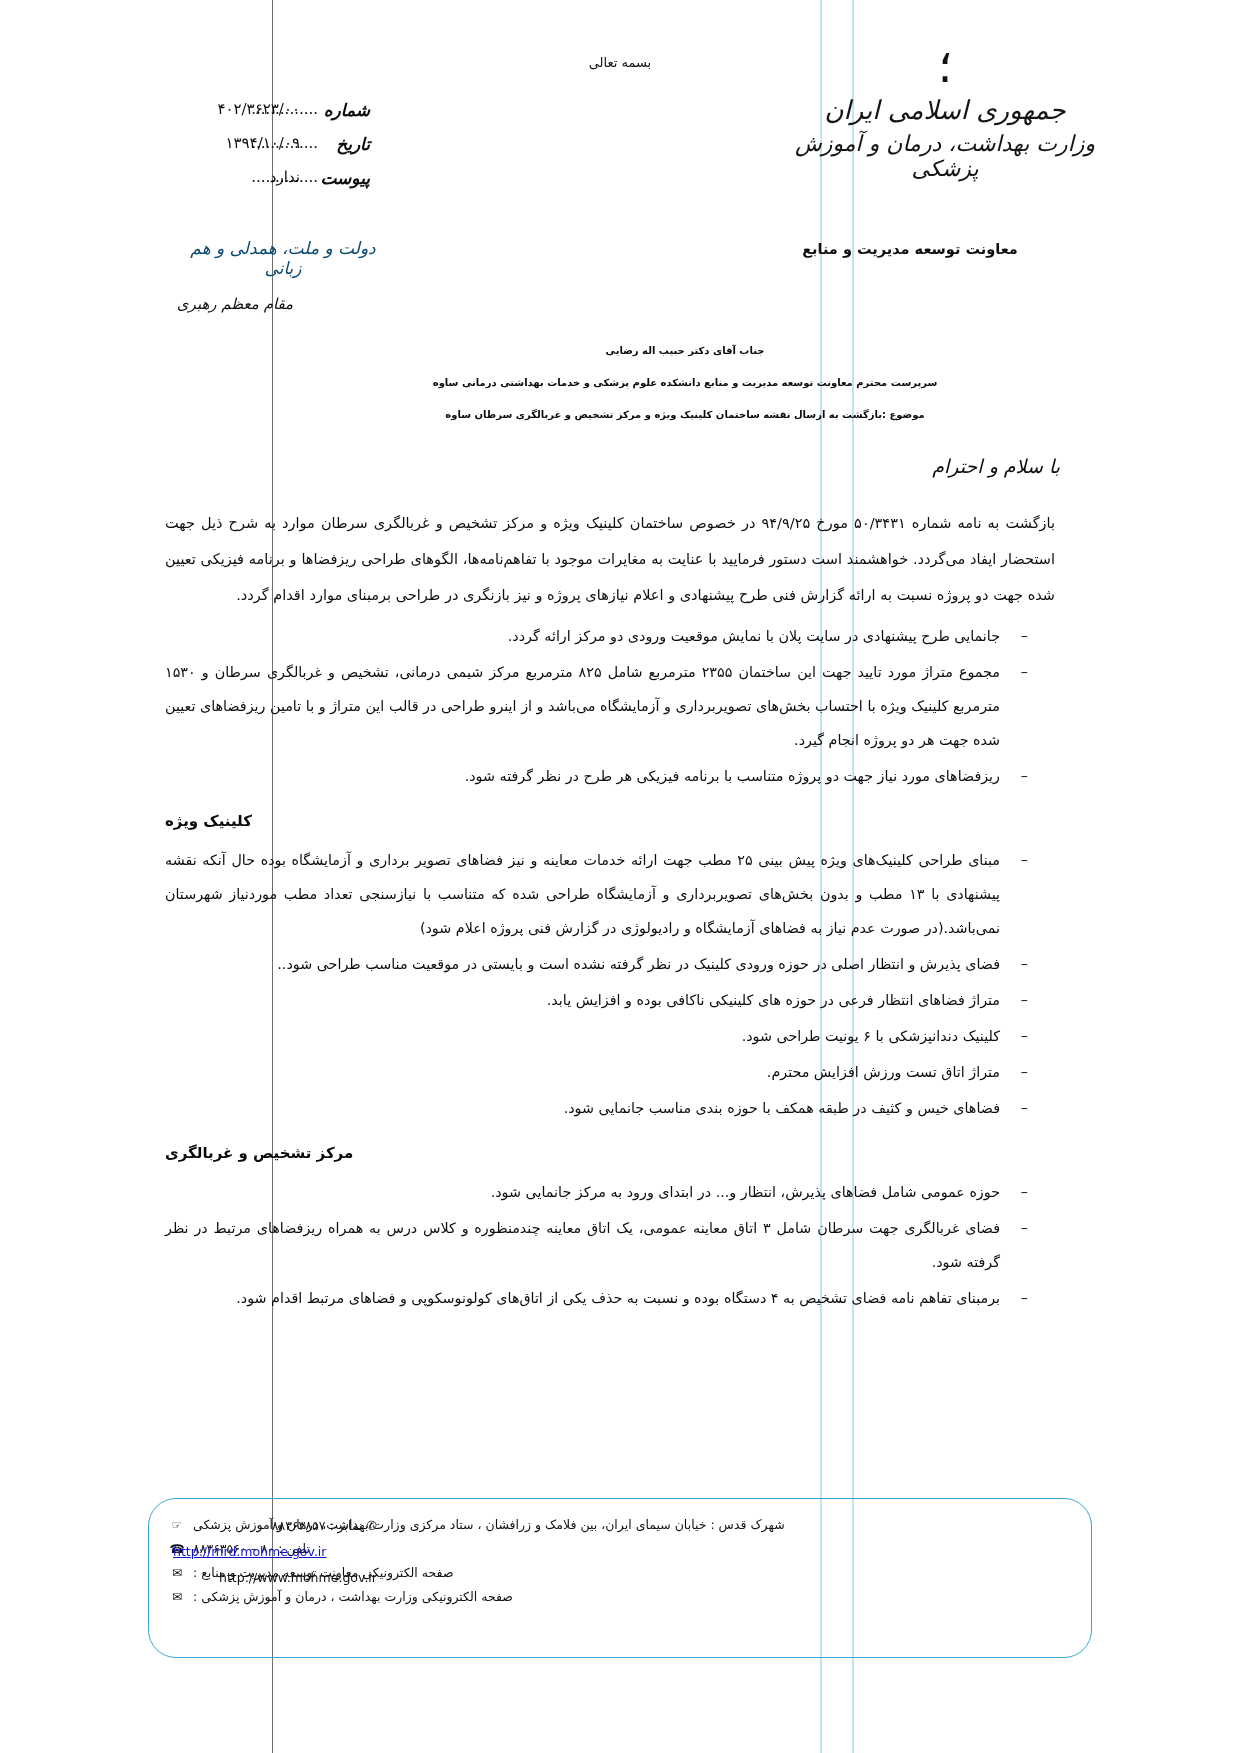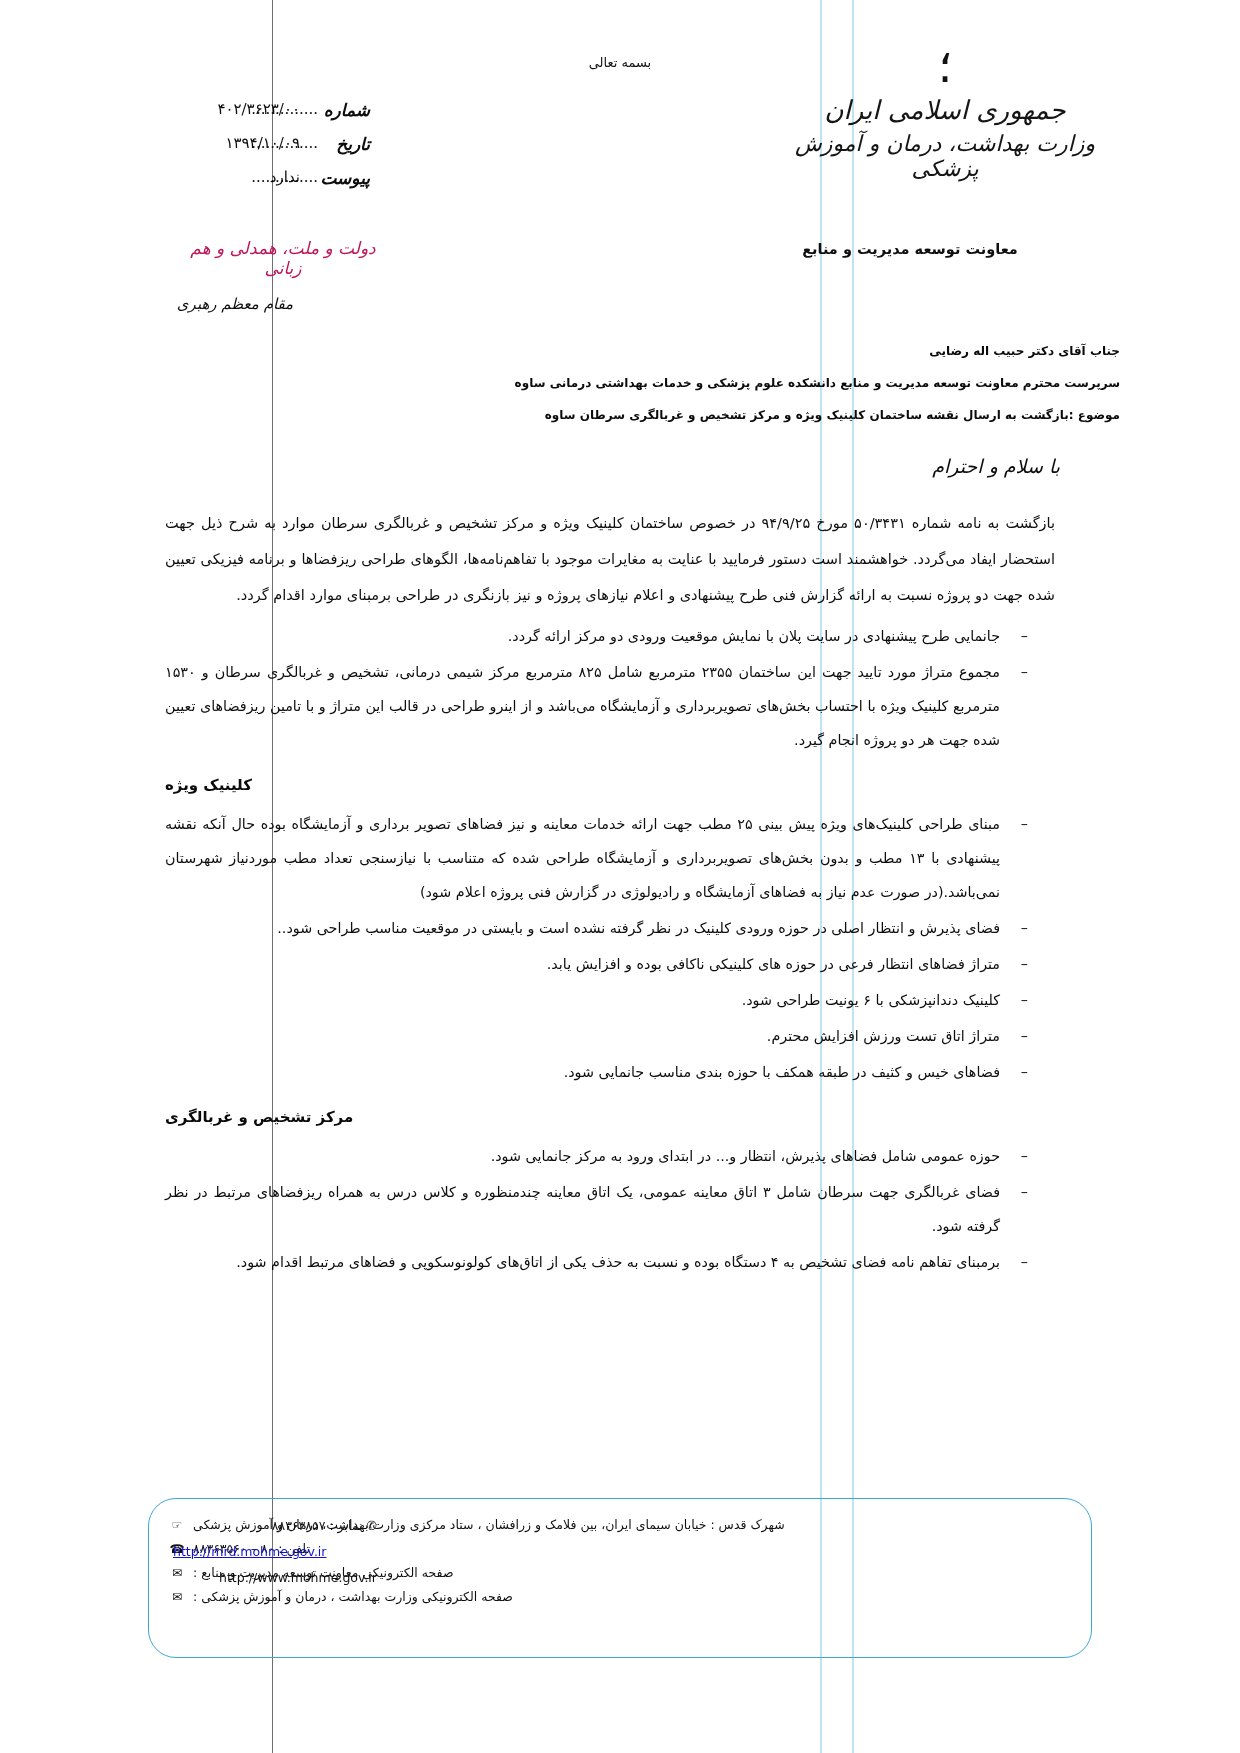--- a/index.html
+++ b/index.html
@@ -118,42 +118,42 @@
 
   .slogan {
     position: absolute;
     top: 238px;
     left: 178px;
     width: 210px;
     text-align: center;
     font-family: "DejaVu Serif", "Liberation Serif", serif;
     font-style: italic;
     font-size: 17px;
-    color: #be185d;
+    color: #0c4a6e;
   }
   .slogan2 {
     position: absolute;
     top: 295px;
     left: 165px;
     width: 140px;
     text-align: center;
     font-family: "DejaVu Serif", "Liberation Serif", serif;
     font-style: italic;
     font-size: 15px;
     color: #101010;
   }
 
   
   .addressee {
     position: absolute;
     top: 335px;
     right: 120px;
     width: 870px;
-    text-align: right;
-    font-size: 12px;
+    text-align: center;
+    font-size: 10px;
     font-weight: bold;
     line-height: 32px;
     color: #0c0c0c;
   }
   .addressee .line { display: block; }
 
   .greeting {
     position: absolute;
     top: 455px;
     right: 180px;
@@ -308,20 +308,21 @@
 </div>
 
 <div class="greeting">با سلام و احترام</div>
 
 <div class="body-text">
   <p>بازگشت به نامه شماره ۵۰/۳۴۳۱ مورخ ۹۴/۹/۲۵ در خصوص ساختمان کلینیک ویژه و مرکز تشخیص و غربالگری سرطان موارد به شرح ذیل جهت استحضار ایفاد می‌گردد. خواهشمند است دستور فرمایید با عنایت به مغایرات موجود با تفاهم‌نامه‌ها، الگوهای طراحی ریزفضاها و برنامه فیزیکی تعیین شده جهت دو پروژه نسبت به ارائه گزارش فنی طرح پیشنهادی و اعلام نیازهای پروژه و نیز بازنگری در طراحی برمبنای موارد اقدام گردد.</p>
 
   <ul class="dashlist">
     <li>جانمایی طرح پیشنهادی در سایت پلان با نمایش موقعیت ورودی دو مرکز ارائه گردد.</li>
     <li>مجموع متراژ مورد تایید جهت این ساختمان ۲۳۵۵ مترمربع شامل ۸۲۵ مترمربع مرکز شیمی درمانی، تشخیص و غربالگری سرطان و ۱۵۳۰ مترمربع کلینیک ویژه با احتساب بخش‌های تصویربرداری و آزمایشگاه می‌باشد و از اینرو طراحی در قالب این متراژ و با تامین ریزفضاهای تعیین شده جهت هر دو پروژه انجام گیرد.</li>
+    <li>ریزفضاهای مورد نیاز جهت دو پروژه متناسب با برنامه فیزیکی هر طرح در نظر گرفته شود.</li>
   </ul>
 
   <h3 class="section">کلینیک ویژه</h3>
   <ul class="dashlist">
     <li>مبنای طراحی کلینیک‌های ویژه پیش بینی ۲۵ مطب جهت ارائه خدمات معاینه و نیز فضاهای تصویر برداری و آزمایشگاه بوده حال آنکه نقشه پیشنهادی با ۱۳ مطب و بدون بخش‌های تصویربرداری و آزمایشگاه طراحی شده که متناسب با نیازسنجی تعداد مطب موردنیاز شهرستان نمی‌باشد.(در صورت عدم نیاز به فضاهای آزمایشگاه و رادیولوژی در گزارش فنی پروژه اعلام شود)</li>
     <li>فضای پذیرش و انتظار اصلی در حوزه ورودی کلینیک در نظر گرفته نشده است و بایستی در موقعیت مناسب طراحی شود..</li>
     <li>متراژ فضاهای انتظار فرعی در حوزه های کلینیکی ناکافی بوده و افزایش یابد.</li>
     <li>کلینیک دندانپزشکی با ۶ یونیت طراحی شود.</li>
     <li>متراژ اتاق تست ورزش افزایش محترم.</li>
     <li>فضاهای خیس و کثیف در طبقه همکف با حوزه بندی مناسب جانمایی شود.</li>

